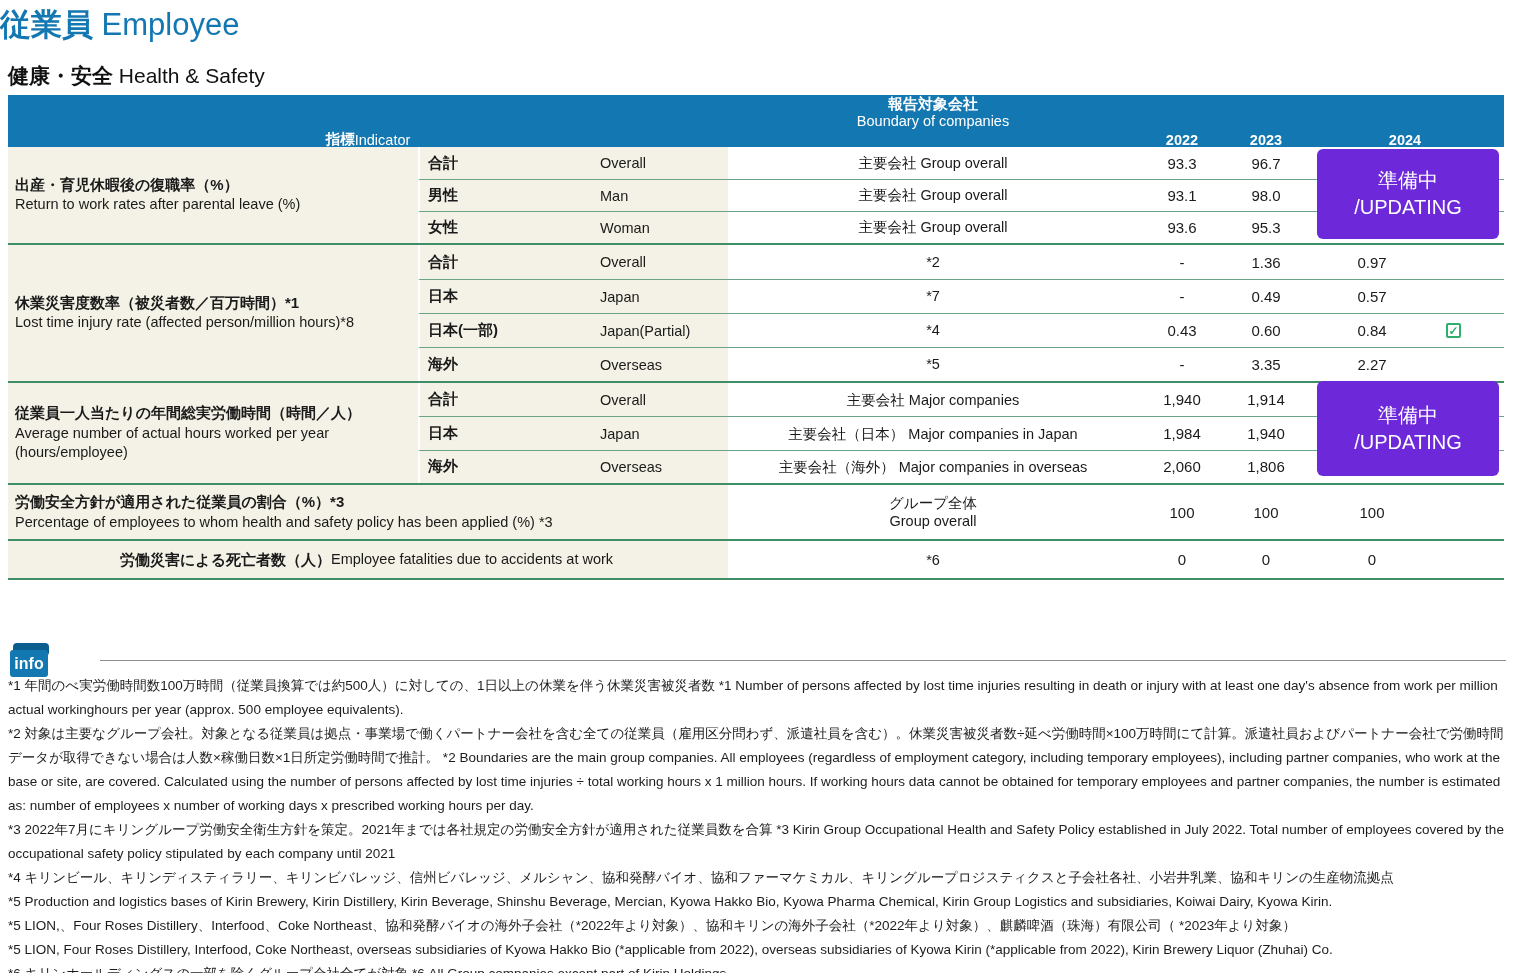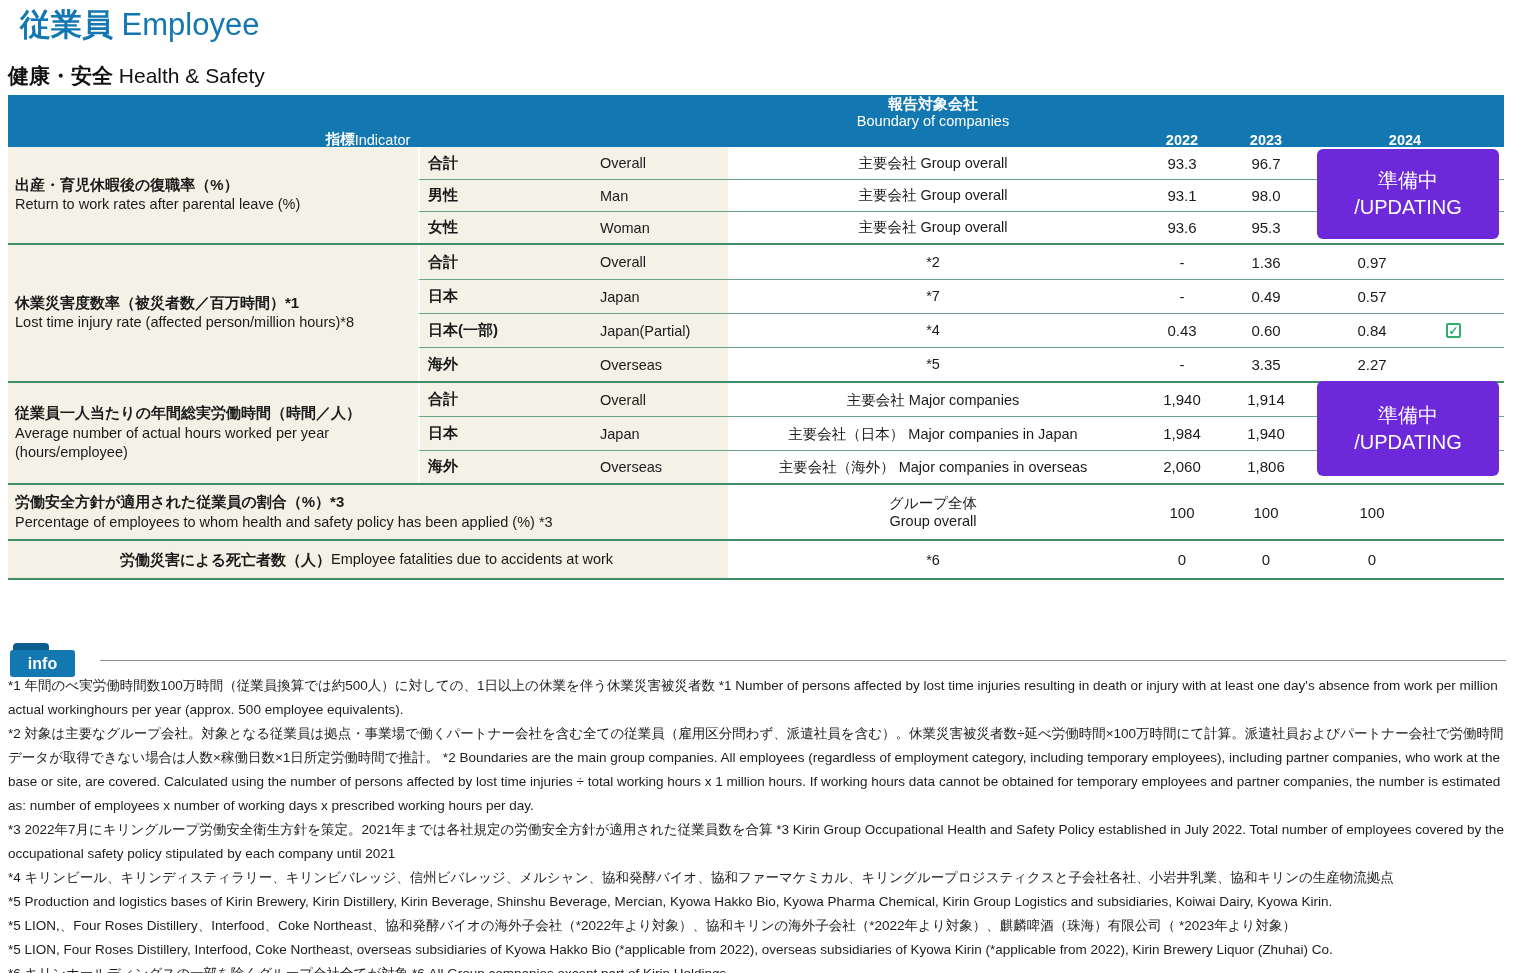--- a/index.html
+++ b/index.html
@@ -1,19 +1,19 @@
 <!DOCTYPE html>
 <html><head>
 <meta charset="utf-8">
 <style>
   * { margin:0; padding:0; box-sizing:border-box; }
   html,body { width:1514px; height:973px; background:#ffffff; font-family:"Liberation Sans", sans-serif; color:#1a1a1a; }
 
   
-  .page-title { position:absolute; left:20px; top:4px; font-size:31px; color:#1377b1; }
+  .page-title { position:absolute; left:0; top:4px; font-size:31px; color:#1377b1; }
   .page-title .jp { font-weight:bold; }
   .section-title { position:absolute; left:8px; top:62px; font-size:21px; color:#111; }
   .section-title .jp { font-weight:bold; }
 
   
   .tablewrap { position:absolute; left:8px; top:95px; width:1496px; border-bottom:2px solid #3f8e67; }
   .grid { display:grid; grid-template-columns:410px 182px 128px 410px 88px 80px 132px 66px; }
   .thead { background:#1377b1; color:#ffffff; height:52px; }
   .thead .c { display:flex; align-items:center; justify-content:center; }
   .th-ind { grid-column:1/4; font-size:15px; }
@@ -40,21 +40,21 @@
 
   
   .ind-wide { grid-column:1/4; }
 
   
   .updating { position:absolute; left:1309px; width:182px; background:#6d28d9; border-radius:6px; color:#ffffff; display:flex; flex-direction:column; align-items:center; justify-content:center; font-size:20px; line-height:1.35; z-index:5; }
 
   
   .info-icon { position:absolute; left:10px; top:643px; width:46px; height:36px; }
   .info-icon .spine { position:absolute; top:0; left:3px; width:36px; height:13px; background:#0c5d8f; border-radius:4px; }
-  .info-icon .ibody { position:absolute; top:7px; left:0; width:65px; height:27px; background:#1377b1; border-radius:3px; color:#fff; font-weight:bold; font-size:16px; display:flex; align-items:center; justify-content:center; }
+  .info-icon .ibody { position:absolute; top:7px; left:0; width:38px; height:27px; background:#1377b1; border-radius:3px; color:#fff; font-weight:bold; font-size:16px; display:flex; align-items:center; justify-content:center; }
   .info-rule { position:absolute; left:100px; top:660px; width:1406px; border-top:1.5px solid #8f8f8f; }
   .notes { position:absolute; left:8px; top:674px; width:1500px; font-size:13.5px; line-height:24px; color:#1c1c1c; }
   .notes p { margin:0; }
 </style>
 </head>
 <body>
 
 <div class="page-title">
   <span class="jp">従業員</span><span class="en"> Employee</span>
 </div>

